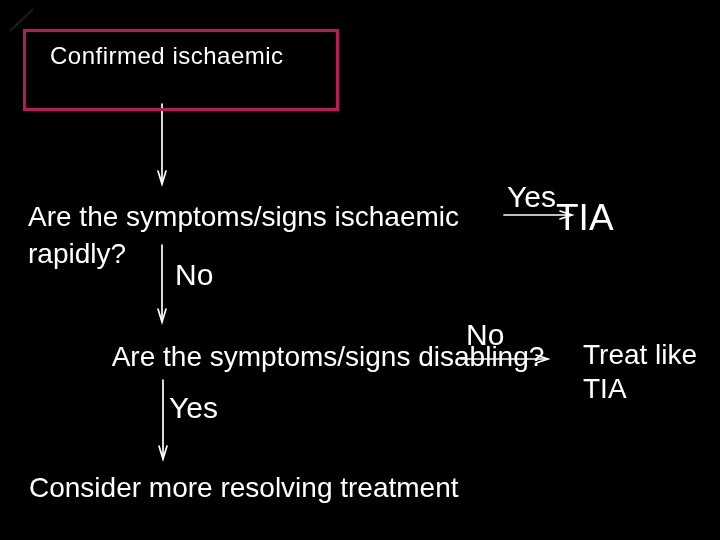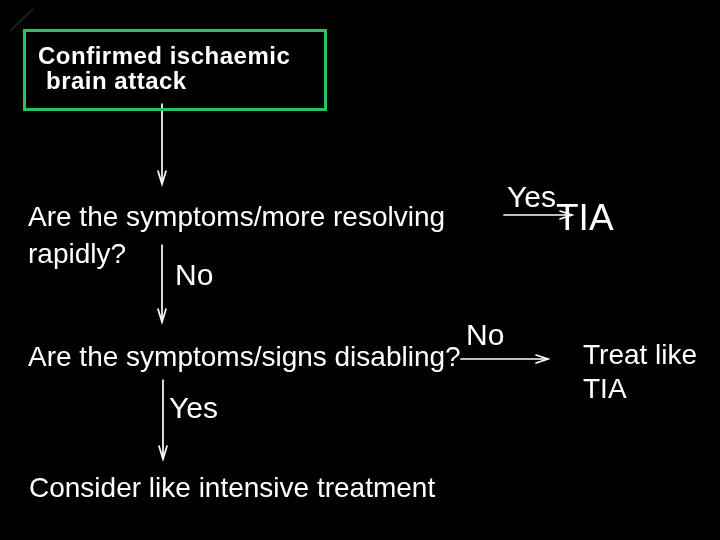--- a/index.html
+++ b/index.html
@@ -17,39 +17,39 @@
     color: #ffffff;
   }
   .abs { position: absolute; }
 
   
   #start-box {
     left: 23px;
     top: 29px;
     width: 286px;
     height: 65px;
-    border: 3px solid #22c55e;
-    font-weight: bold;
+    border: 3px solid #be185d;
+    font-weight: normal;
     font-size: 24px;
     line-height: 25px;
     padding-top: 11px;
-    padding-left: 12px;
+    padding-left: 24px;
     box-sizing: content-box;
     letter-spacing: 0.5px;
   }
   #start-box .line2 { margin-left: 8px; }
 
   
   .flow-text {
     font-size: 28px;
     line-height: 37px;
     white-space: normal;
   }
   #question-1 { left: 28px; top: 198px; width: 470px; }
-  #question-2 { left: 28px; top: 338px; width: 600px; }
+  #question-2 { left: 28px; top: 338px; width: 600px; text-align: center; }
   #final-step { left: 29px; top: 469px; width: 600px; }
 
   .branch-label {
     font-size: 30px;
     line-height: 37px;
     text-align: right;
   }
   #no-label-1  { left: 175px; top: 256px; }
   #yes-label-1 { left: 507px; top: 178px; }
   #yes-label-2 { left: 169px; top: 389px; }
@@ -121,30 +121,29 @@
     </g>
 
     <g>
       <line class="stroke" x1="461" y1="359" x2="546" y2="359"></line>
       <polyline class="stroke" points="536,355 548,359 536,363"></polyline>
     </g>
   </svg>
 
   <div class="abs" id="start-box">
     <div>Confirmed ischaemic</div>
-    <div class="line2">brain attack</div>
   </div>
 
-  <div class="abs flow-text" id="question-1">Are the symptoms/more resolving rapidly?</div>
+  <div class="abs flow-text" id="question-1">Are the symptoms/signs ischaemic rapidly?</div>
 
   <div class="abs branch-label" id="yes-label-1">Yes</div>
   <div class="abs" id="result-tia">TIA</div>
   <div class="abs branch-label" id="no-label-1">No</div>
 
   <div class="abs flow-text" id="question-2">Are the symptoms/signs disabling?</div>
 
   <div class="abs branch-label" id="no-label-2">No</div>
   <div class="abs" id="result-treat">Treat like TIA</div>
   <div class="abs branch-label" id="yes-label-2">Yes</div>
 
-  <div class="abs flow-text" id="final-step">Consider like intensive treatment</div>
+  <div class="abs flow-text" id="final-step">Consider more resolving treatment</div>
 
 </div>
 
 </body></html>

